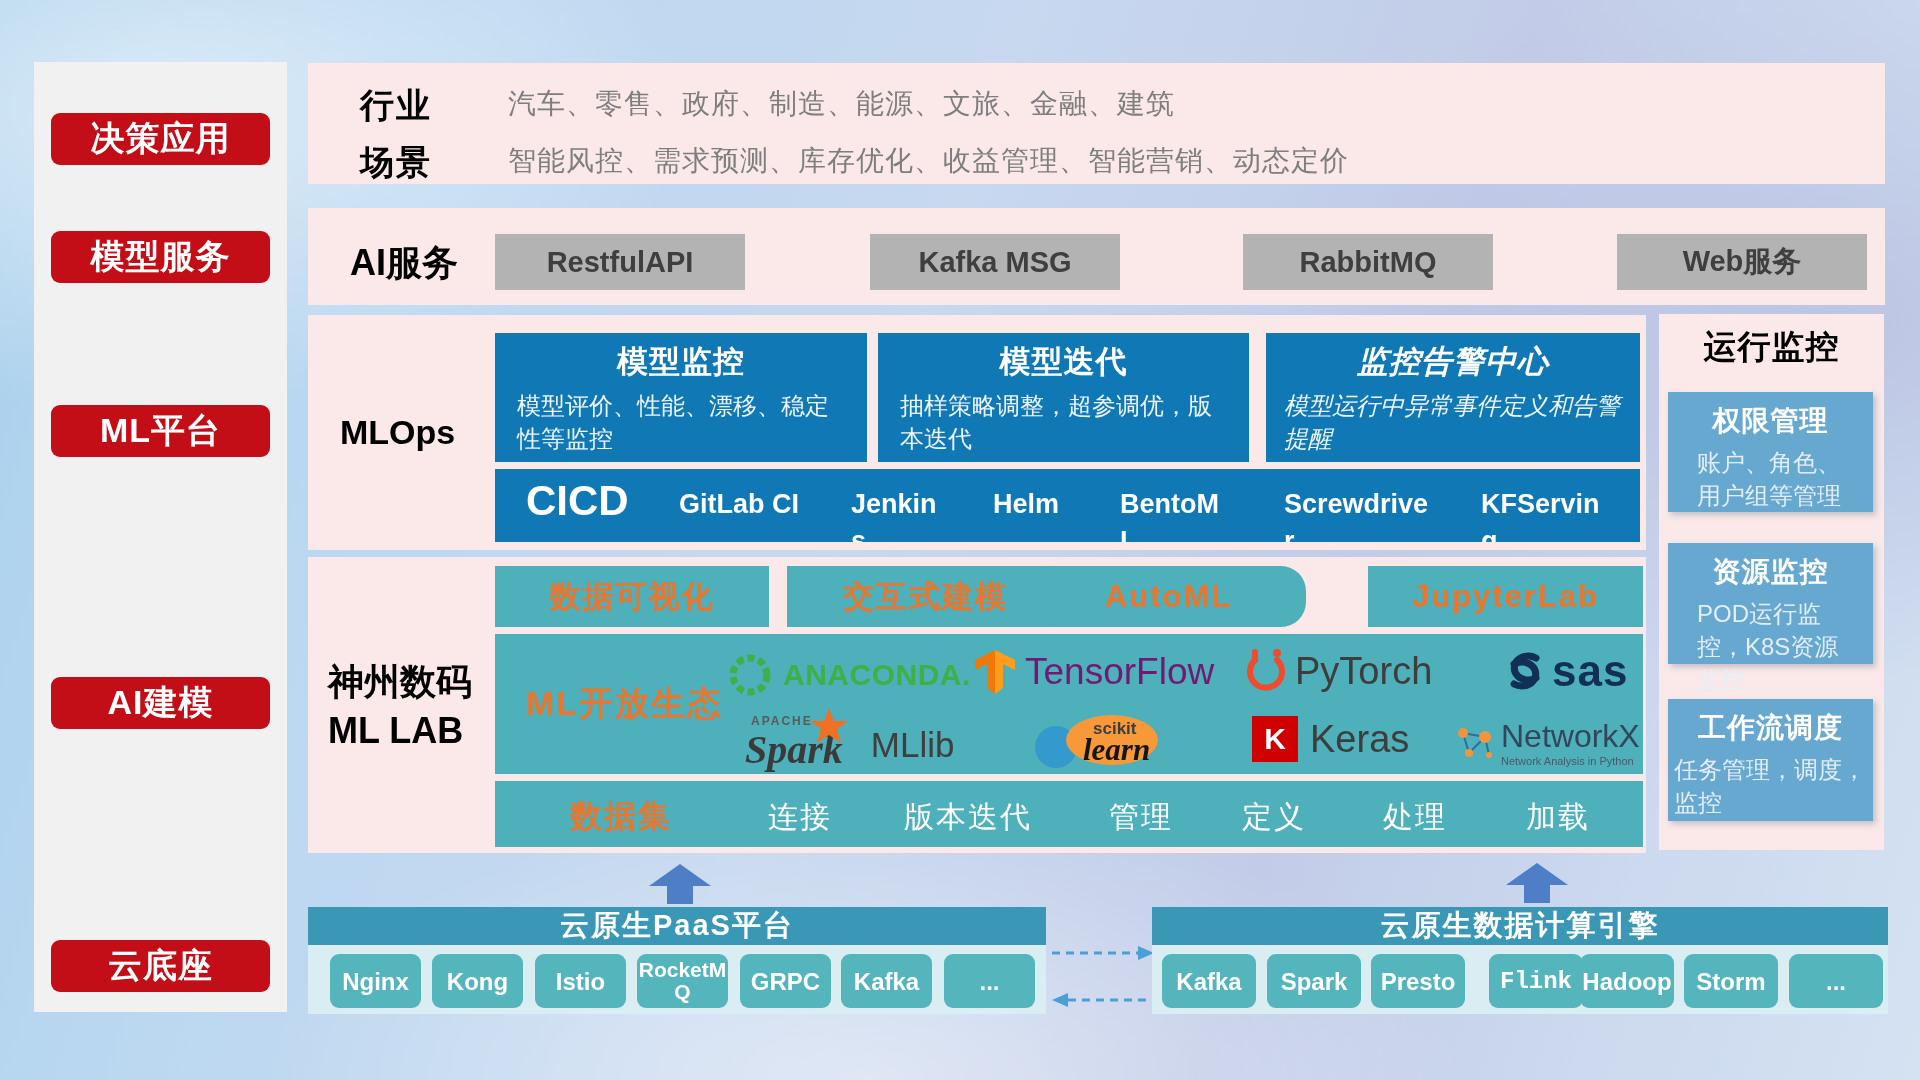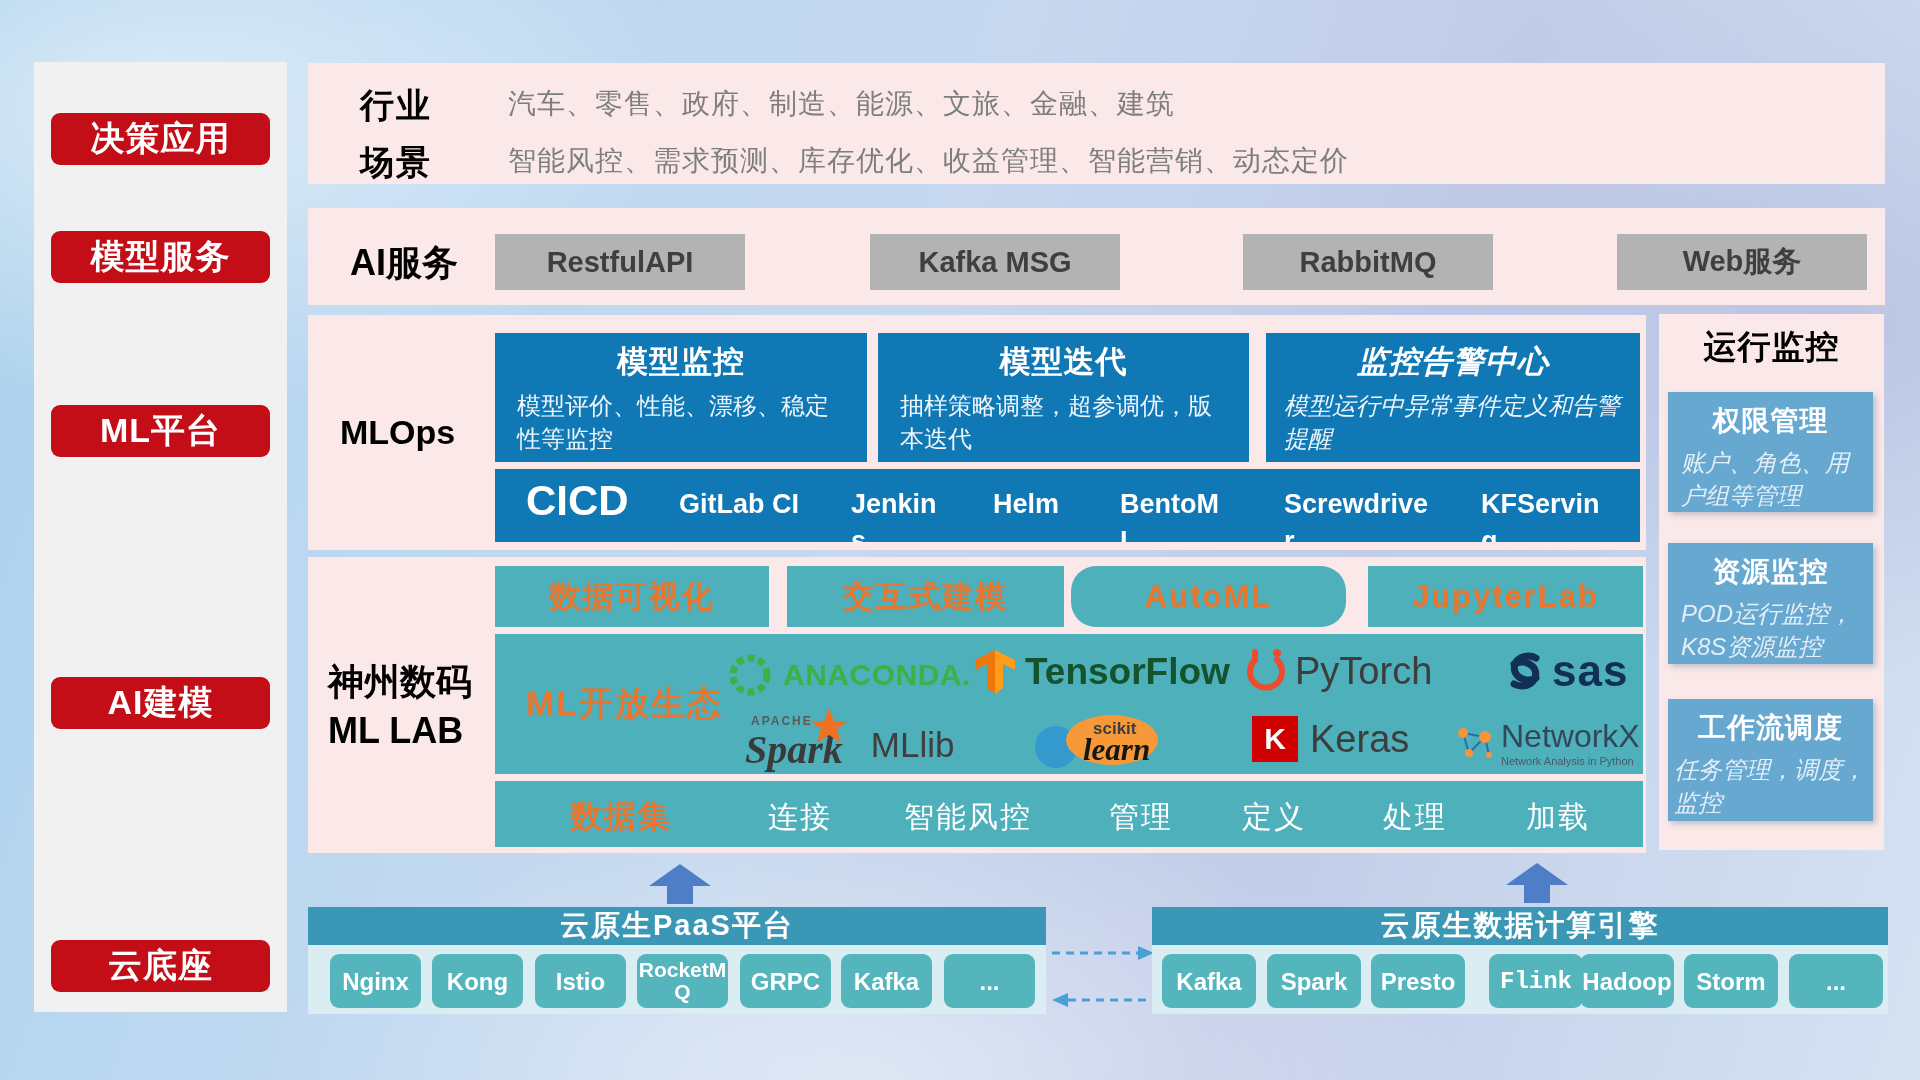--- a/index.html
+++ b/index.html
@@ -57,21 +57,21 @@
 
   
   .logo { position:absolute; display:flex; align-items:center; white-space:nowrap; }
   .logo svg { display:block; }
 
   
   .rpanel { left:1659px; top:314px; width:225px; height:536px; background:#fbe9e9; }
   .rpanel-title { position:absolute; left:0; top:11px; width:100%; text-align:center; font-size:33px; font-weight:bold; color:#000; letter-spacing:1px; }
   .rbox { position:absolute; left:9px; width:205px; background:#67a8d1; color:#fff; box-shadow:3px 3px 6px rgba(90,110,140,0.35); }
   .rbox .t { text-align:center; font-size:28px; font-weight:bold; margin-top:10px; letter-spacing:1px; }
-  .rbox .d { font-size:24px; line-height:33px; margin:6px 13px 0 13px; color:#e3eef7;font-style:italic; }
+  .rbox .d { font-size:24px; line-height:33px; margin:6px 13px 0 29px; color:#e3eef7; }
 
   
   .cloud-header { position:absolute; top:907px; height:38px; background:#3a97b5; color:#fff;
     display:flex; align-items:center; justify-content:center; font-size:29px; font-weight:bold; letter-spacing:2px; }
   .cloud-body { position:absolute; top:945px; height:69px; background:#d9edf3; }
   .cloud-item { position:absolute; top:9px; height:54px; background:#55b5bd; border-radius:9px; color:#fff;
     display:flex; align-items:center; justify-content:center; text-align:center;
     font-size:24px; font-weight:bold; line-height:25px; word-break:break-all; }
 </style>
 </head>
@@ -149,21 +149,21 @@
     <div class="band-label" style="left:20px; top:100px; font-size:36px; line-height:49px;">
       <div>神州数码</div>
       <div>ML LAB</div>
     </div>
     <div class="tool-box teal" style="left:187px; width:274px;">
         <span>数据可视化</span>
       </div>
     <div class="tool-box teal" style="left:479px; width:277px;">
         <span>交互式建模</span>
       </div>
-    <div class="tool-box teal" style="left:763px; width:275px;border-radius:25px;">
+    <div class="tool-box teal" style="left:723px; width:275px;border-radius:25px;">
         <span>AutoML</span>
       </div>
     <div class="tool-box teal" style="left:1060px; width:275px;">
         <span>JupyterLab</span>
       </div>
 
     <div class="eco-row teal">
       <div class="eco-label">ML开放生态</div>
 
       <div class="logo" style="left:232px; top:18px;">
@@ -172,21 +172,21 @@
         </svg>
         <span style="font-size:30px; font-weight:bold; color:#3fb046; margin-left:10px; letter-spacing:0.5px;">ANACONDA.</span>
       </div>
 
       <div class="logo" style="left:478px; top:14px;">
         <svg width="44" height="48" viewBox="0 0 44 48">
           <polygon points="22,2 42,12 42,22 30,16 30,40 22,46" fill="#ff9c1b"></polygon>
           <polygon points="22,2 2,12 2,22 14,16 14,40 22,46" fill="#f0780a"></polygon>
           <polygon points="22,14 36,21 36,30 22,23" fill="#ffb74d" opacity="0.0"></polygon>
         </svg>
-        <span style="font-size:37px; font-weight:700; color:#14532d; margin-left:8px;text-align:center;">TensorFlow</span>
+        <span style="font-size:37px; font-weight:400; color:#701a75; margin-left:8px;text-align:center;">TensorFlow</span>
       </div>
 
       <div class="logo" style="left:750px; top:14px;">
         <svg width="42" height="46" viewBox="0 0 42 46">
           <path d="M10 12 A 16 16 0 1 0 32 12" fill="none" stroke="#ee4c2c" stroke-width="6" stroke-linecap="round"></path>
           <line x1="10" y1="12" x2="10" y2="4" stroke="#ee4c2c" stroke-width="6" stroke-linecap="round"></line>
           <circle cx="32" cy="5" r="4" fill="#ee4c2c"></circle>
         </svg>
         <span style="font-size:38px; font-weight:500; color:#3d3d3d; margin-left:8px;">PyTorch</span>
       </div>
@@ -240,21 +240,21 @@
         <div style="margin-left:6px;">
           <div style="font-size:32px; color:#33475b; font-weight:500;">NetworkX</div>
           <div style="font-size:11px; color:#4a5a6a;">Network Analysis in Python</div>
         </div>
       </div>
     </div>
 
     <div class="ds-row teal">
       <div class="ds-label">数据集</div>
       <div class="ds-item" style="left:305px;">连接</div>
-      <div class="ds-item" style="left:473px;">智能风控</div>
+      <div class="ds-item" style="left:473px;">版本迭代</div>
       <div class="ds-item" style="left:646px;">管理</div>
       <div class="ds-item" style="left:779px;">定义</div>
       <div class="ds-item" style="left:920px;">处理</div>
       <div class="ds-item" style="left:1063px;">加载</div>
     </div>
   </div>
 
   <div class="abs rpanel">
     <div class="rpanel-title">运行监控</div>
     <div class="rbox" style="top:78px; height:120px;">

